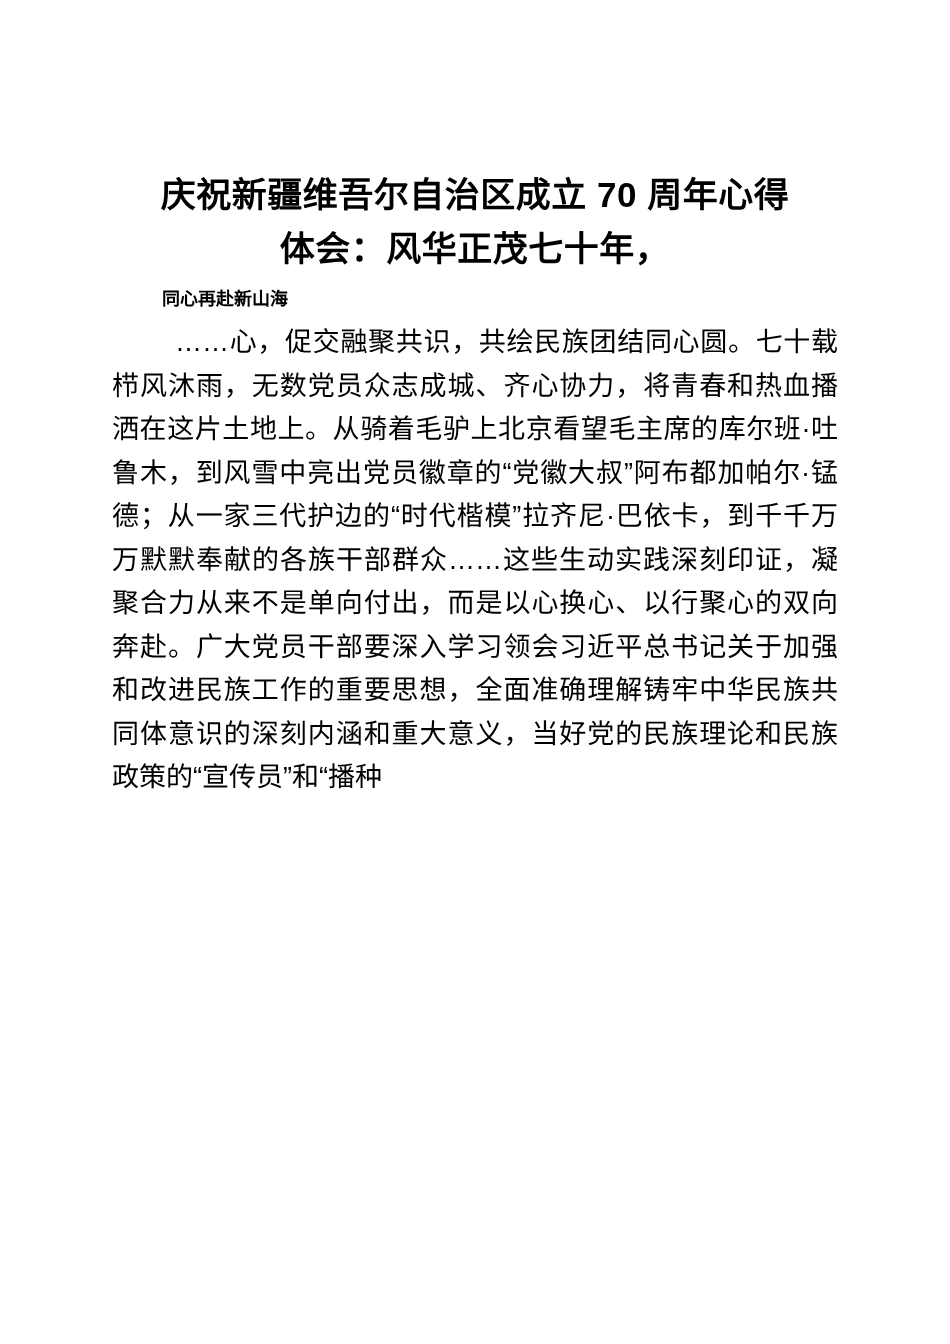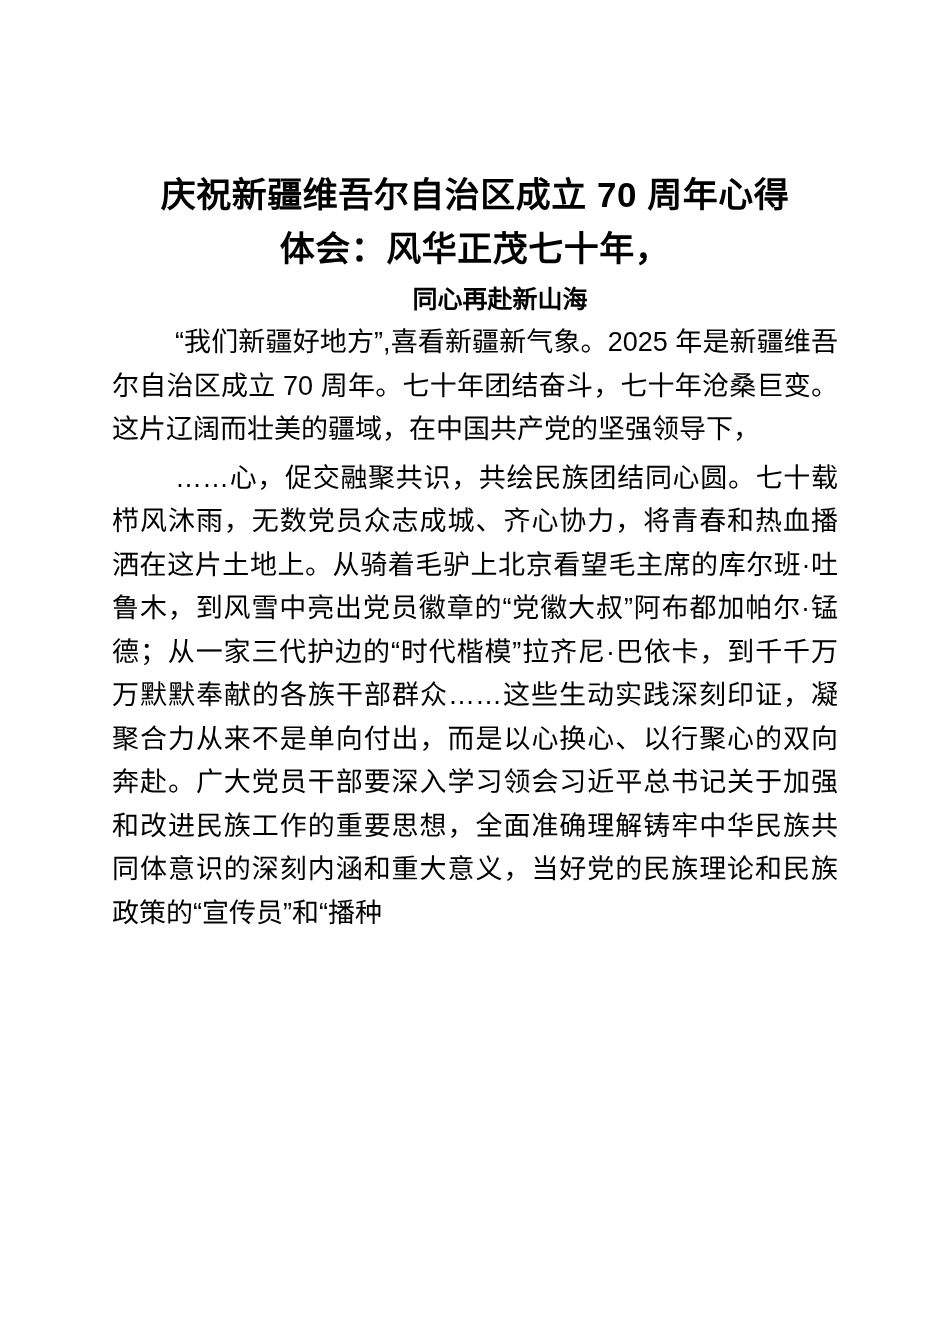--- a/index.html
+++ b/index.html
@@ -23,43 +23,41 @@
   .doc-title {
     max-width: 662px;
     margin: 0 auto;
     font-size: 35px;
     line-height: 54px;
     font-weight: 700;
     text-align: center;
     letter-spacing: 0.5px;
   }
   .doc-subtitle {
-    font-size: 25px;
+    font-size: 18px;
     line-height: 36px;
     font-weight: 700;
     margin: 5px 0 4px 0;
     text-indent: 50px;
-    text-align: center;
   }
   .doc-para {
     font-size: 27px;
     line-height: 43.5px;
     margin: 0 0 5px 0;
     text-align: justify;
     text-justify: inter-ideograph;
     text-indent: 63px;
     word-break: normal;
     overflow-wrap: break-word;
   }
 </style>
 </head>
 <body>
 
 <div class="page">
   <h1 class="doc-title">庆祝新疆维吾尔自治区成立 70 周年心得体会：风华正茂七十年，</h1>
 
   <p class="doc-subtitle">同心再赴新山海</p>
 
-  <p class="doc-para">“我们新疆好地方”,喜看新疆新气象。2025 年是新疆维吾尔自治区成立 70 周年。七十年团结奋斗，七十年沧桑巨变。这片辽阔而壮美的疆域，在中国共产党的坚强领导下，</p>
 
 
   <p class="doc-para">……心，促交融聚共识，共绘民族团结同心圆。七十载栉风沐雨，无数党员众志成城、齐心协力，将青春和热血播洒在这片土地上。从骑着毛驴上北京看望毛主席的库尔班·吐鲁木，到风雪中亮出党员徽章的“党徽大叔”阿布都加帕尔·锰德；从一家三代护边的“时代楷模”拉齐尼·巴依卡，到千千万万默默奉献的各族干部群众……这些生动实践深刻印证，凝聚合力从来不是单向付出，而是以心换心、以行聚心的双向奔赴。广大党员干部要深入学习领会习近平总书记关于加强和改进民族工作的重要思想，全面准确理解铸牢中华民族共同体意识的深刻内涵和重大意义，当好党的民族理论和民族政策的“宣传员”和“播种</p>
 </div>
 
 </body></html>

